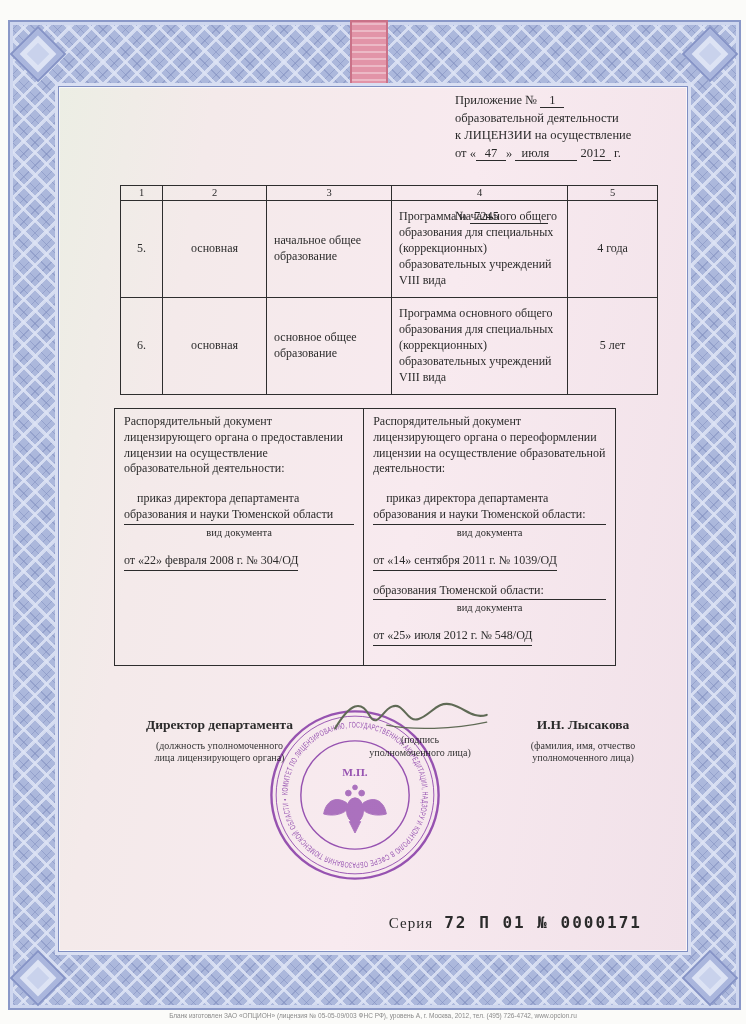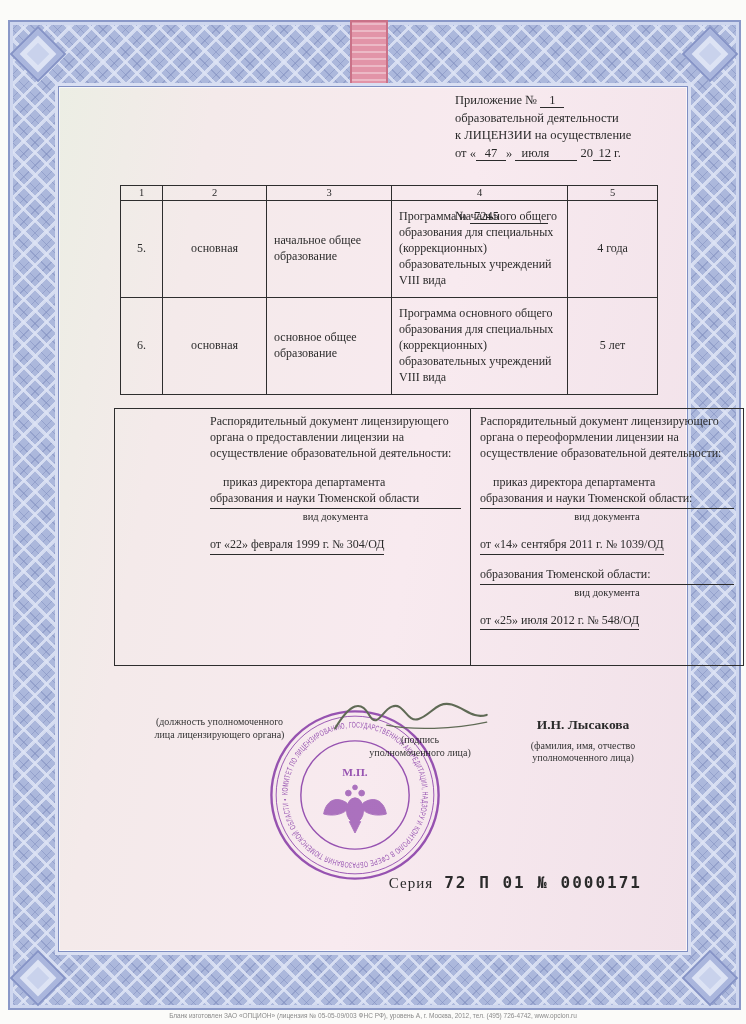--- a/index.html
+++ b/index.html
@@ -46,32 +46,32 @@
 
   .content { position:absolute; inset:0; font-size:12.5px; line-height:1.32; }
 
   
   .appendix-header { position:absolute; top:92px; left:455px; width:215px; }
   .appendix-header .h-line { white-space:nowrap; margin-bottom:1px; }
   .u { border-bottom:1px solid #2b2b2b; display:inline-block; line-height:1.05; }
   .u-app   { min-width:24px; text-align:center; }
   .u-day   { min-width:30px; text-align:center; }
   .u-month { min-width:62px; text-align:center; padding-right:22px; }
-  .u-year  { min-width:18px; text-align:right; }
+  .u-year  { min-width:18px; text-align:left; }
   .u-num   { min-width:78px; text-align:left; padding-left:4px;margin-top:48px; }
 
   
   table.edu { position:absolute; top:185px; left:120px; border-collapse:collapse; table-layout:fixed; width:537px; background:transparent; }
   table.edu td { border:1px solid #2e2e2e; font-size:12px; padding:3px 7px; vertical-align:middle; }
   table.edu tr.hdr td { height:15px; padding:0 2px; text-align:center; font-size:10.5px; }
   table.edu tr.body-row { height:97px; }
   td.c-center { text-align:center; }
 
   
-  .orders { position:absolute; top:408px; left:114px; width:630px; height:258px; display:flex; border:1px solid #2e2e2e;justify-content:flex-end; }
+  .orders { position:absolute; top:408px; left:114px; width:502px; height:258px; display:flex; border:1px solid #2e2e2e; }
   .orders .col { padding:5px 9px 6px 9px; font-size:12px; }
   .orders .col-left  { width:270px; border-right:1px solid #2e2e2e; }
   .orders .col-right { width:272px; }
   .orders .o-title { margin-bottom:14px; }
   .orders .o-line { display:block;margin-left:13px; }
   .orders .o-underline { display:block; border-bottom:1px solid #2b2b2b; padding-bottom:1px; }
   .orders .o-caption { text-align:center; font-size:10.5px; margin-bottom:13px; padding-top:1px; }
   .orders .o-ref { display:inline-block; border-bottom:1px solid #2b2b2b; padding-bottom:1px; margin-bottom:12px; }
 
   
@@ -82,21 +82,21 @@
   .sig-name { left:498px; width:170px; }
   .sig-value { font-size:13.5px; font-weight:bold; margin-bottom:6px; }
   .sig-caption { font-size:10px; line-height:1.25; color:#333; }
 
   .signature-svg { position:absolute; top:692px; left:330px; width:165px; height:52px; z-index:6; }
 
   
   .stamp { position:absolute; top:700px; left:260px; width:190px; height:190px; z-index:5; opacity:.85; mix-blend-mode:multiply; }
 
   
-  .series { position:absolute; top:872px; right:104px; white-space:nowrap; }
+  .series { position:absolute; top:912px; right:104px; white-space:nowrap; }
   .series-label { font-size:15px; letter-spacing:1px; }
   .series-value { font-family:"DejaVu Sans Mono","Liberation Mono",monospace; font-size:16px; font-weight:bold; letter-spacing:2px; margin-left:8px; }
 
   
   .imprint { position:absolute; bottom:3px; left:0; width:100%; text-align:center; font-family:"Liberation Sans","DejaVu Sans",sans-serif; font-size:6.5px; color:#8a8a8a; }
 </style>
 </head>
 <body>
 
 <div class="page">
@@ -163,36 +163,37 @@
         </tr>
       </tbody>
     </table>
 
     <div class="orders">
       <div class="col col-left">
         <div class="o-title">Распорядительный документ лицензирующего органа о предоставлении лицензии на осуществление образовательной деятельности:</div>
         <span class="o-line">приказ директора департамента</span>
         <span class="o-underline">образования и науки Тюменской области</span>
         <div class="o-caption">вид документа</div>
-        <span class="o-ref">от «22» февраля 1999 г. № 304/ОД</span>
+        <span class="o-ref">от «22» февраля 2008 г. № 304/ОД</span>
       </div>
       <div class="col col-right">
         <div class="o-title">Распорядительный документ лицензирующего органа о переоформлении лицензии на осуществление образовательной деятельности:</div>
         <span class="o-line">приказ директора департамента</span>
         <span class="o-underline">образования и науки Тюменской области:</span>
         <div class="o-caption">вид документа</div>
         <span class="o-ref">от «14» сентября 2011 г. № 1039/ОД</span>
         <span class="o-underline">образования Тюменской области:</span>
         <div class="o-caption">вид документа</div>
         <span class="o-ref">от «25» июля 2012 г. № 548/ОД</span>
       </div>
     </div>
 
     <div class="sig-row">
       <div class="sig-cell sig-pos">
+        <div class="sig-value">Директор департамента</div>
         <div class="sig-caption">
           <div>(должность уполномоченного</div>
           <div>лица лицензирующего органа)</div>
         </div>
       </div>
       <div class="sig-cell sig-sign">
         <div class="sig-caption">
           <div>(подпись</div>
           <div>уполномоченного лица)</div>
         </div>

